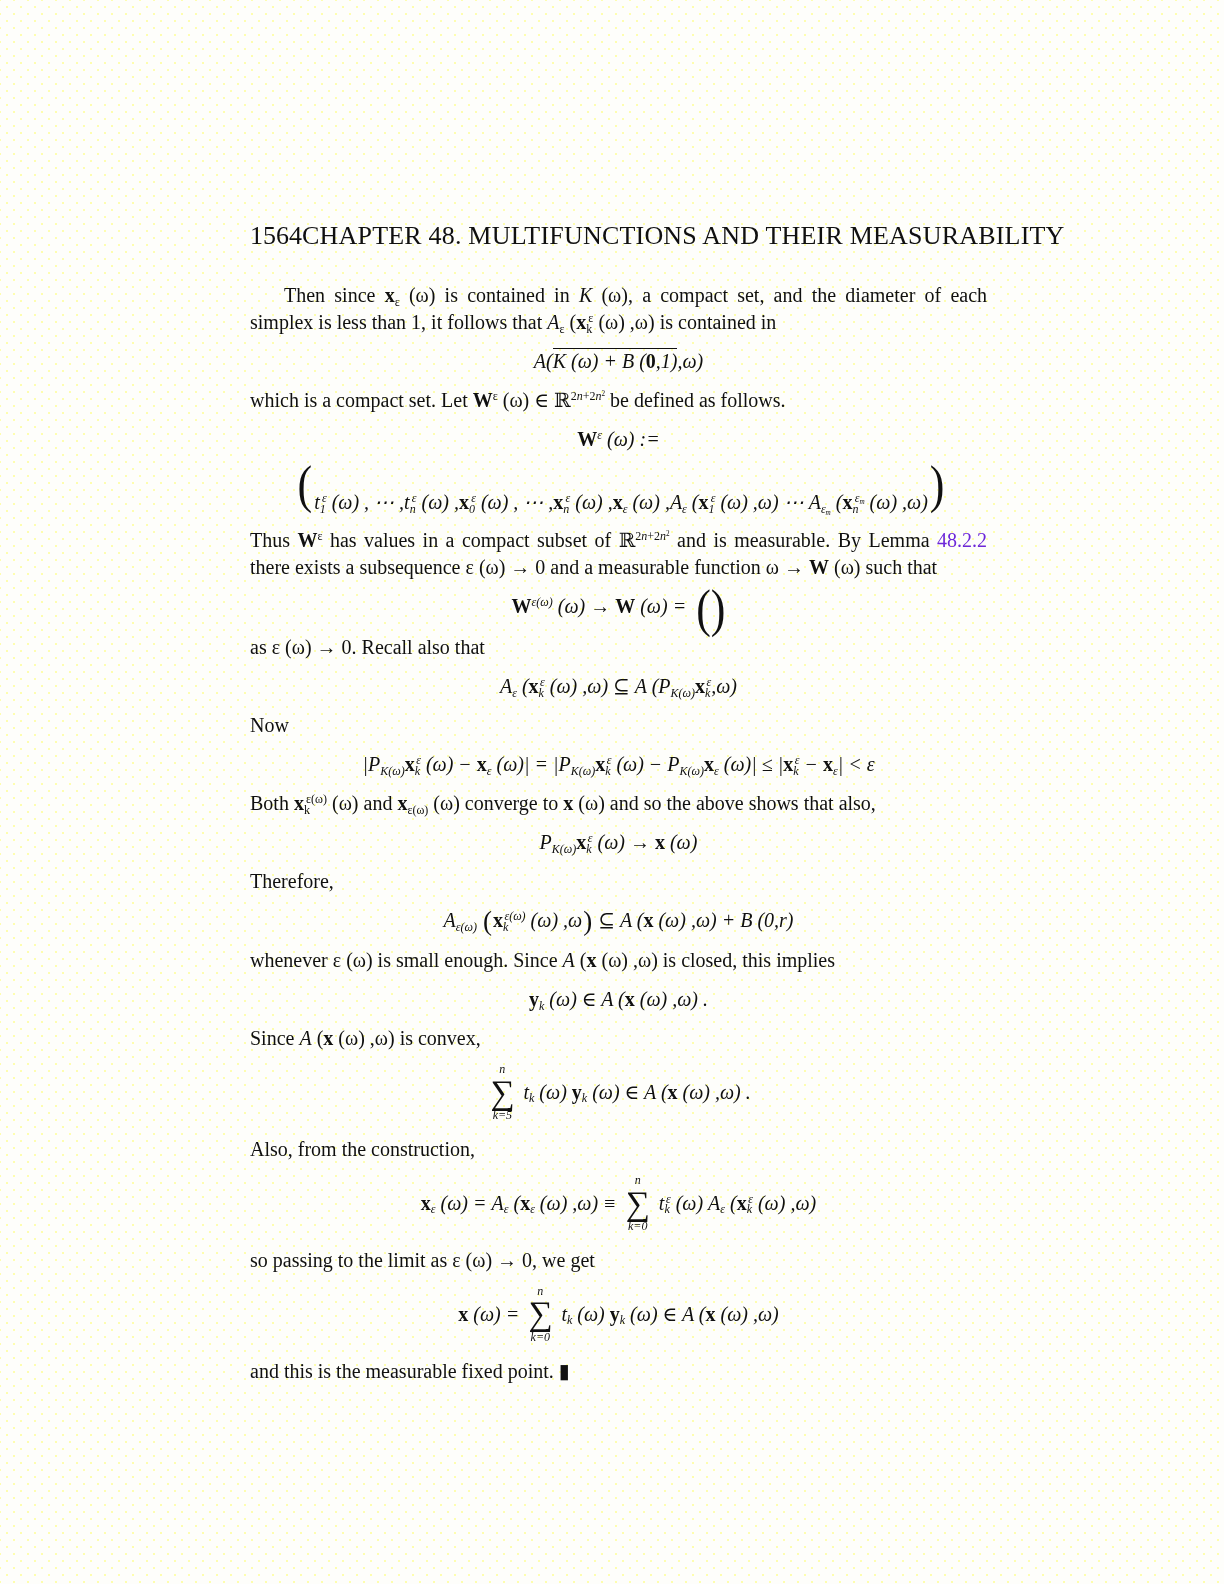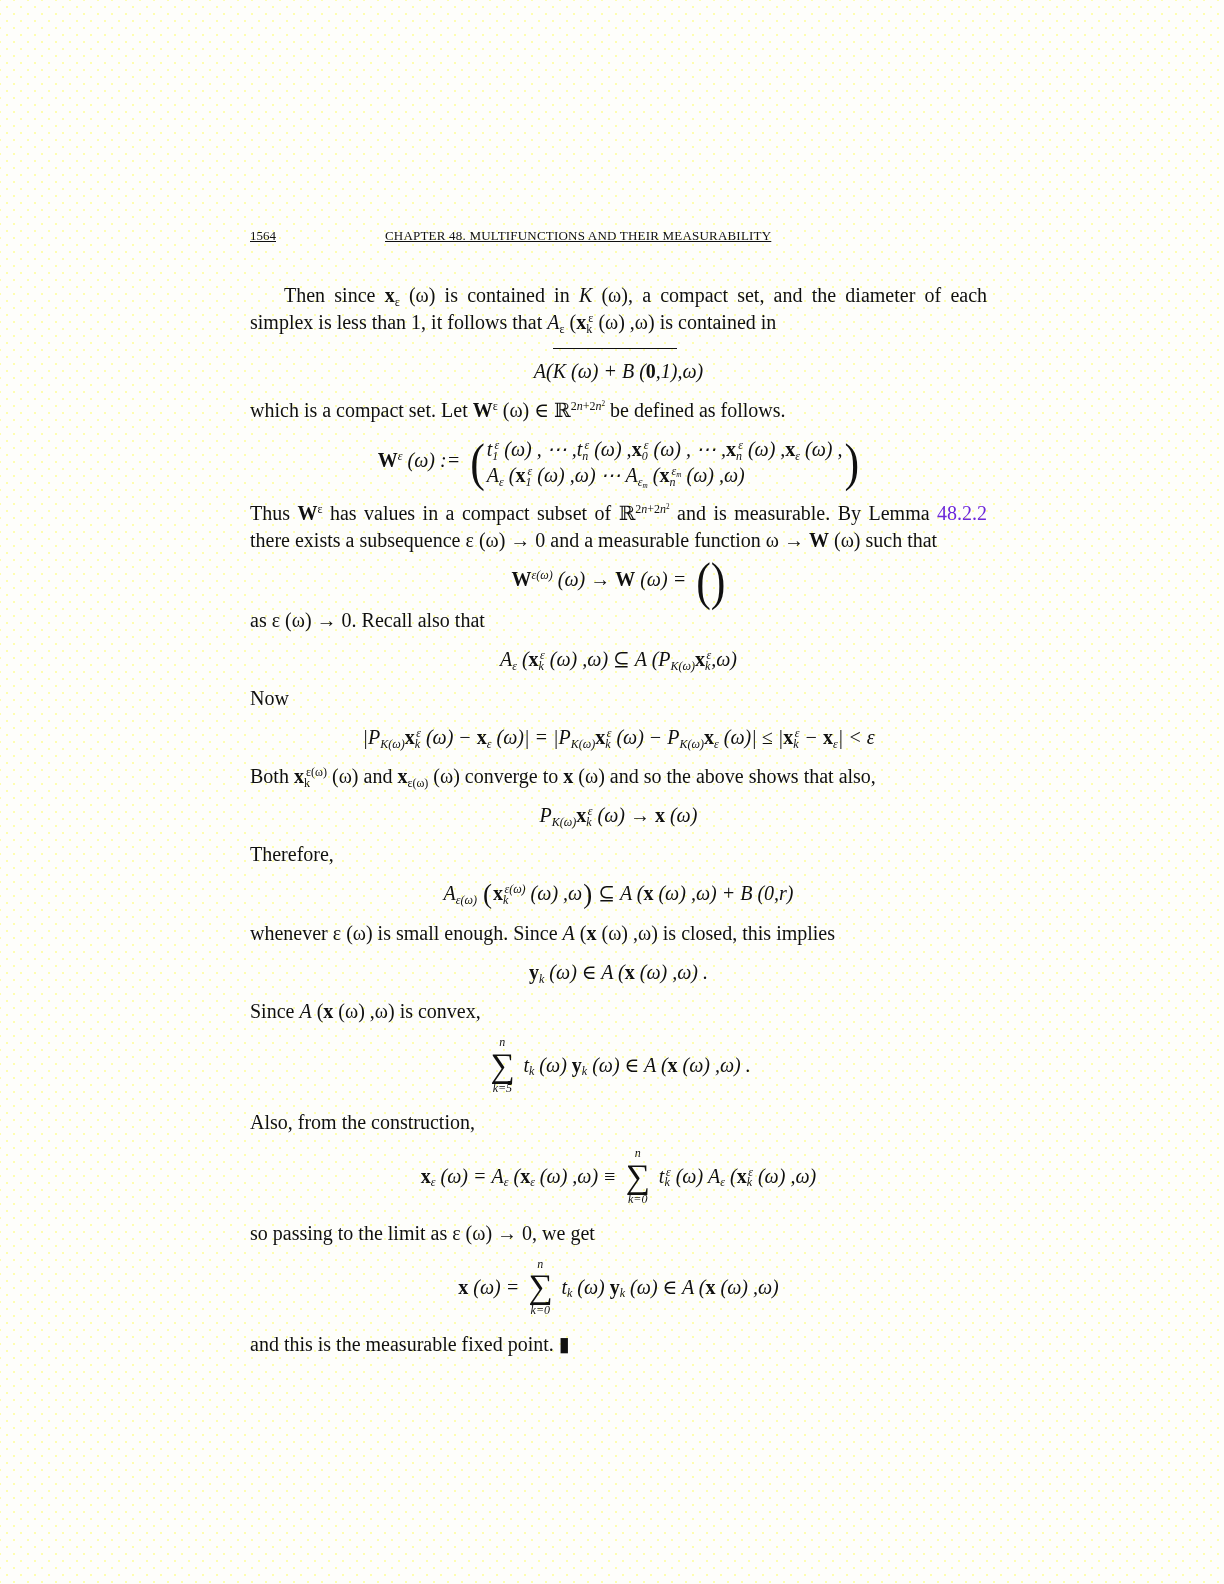--- a/index.html
+++ b/index.html
@@ -7,39 +7,39 @@
     width:1224px;height:1584px;position:relative;overflow:hidden;
     font-family:"Liberation Serif","DejaVu Serif",serif;color:#101010;
     background-color:#fefefb;
     background-image:
       radial-gradient(circle, rgba(255,255,0,0.30) 1px, rgba(255,255,0,0) 1.5px),
       radial-gradient(circle, rgba(255,255,0,0.30) 1px, rgba(255,255,0,0) 1.5px);
     background-size:14px 14px;
     background-position:0 0,7px 7px;
   }
   .content{position:absolute;left:250px;top:222px;width:737px;font-size:20px;line-height:27px;}
-  .header{display:flex;align-items:baseline;margin-bottom:33px;font-size:13px;text-decoration:underline;}
+  .header{display:flex;align-items:baseline;margin-bottom:33px;font-size:26px;}
   .page-number{width:135px;}
   .chapter-title{flex:1;text-align:left;letter-spacing:0.2px;white-space:nowrap;}
   .para{text-align:justify;margin:0 0 3px 0;}
   .para.indent{text-indent:34px;}
   .display{text-align:center;margin:12px 0;font-style:italic;}
   .vec{font-weight:700;font-style:normal;}
   i{font-style:italic;}
   sub,sup{font-size:60%;line-height:0;}
   sub{vertical-align:-0.3em;}
   sup{vertical-align:0.55em;}
   sub + sup{margin-left:-0.32em;}
-  .ov{display:inline-block;border-top:1.4px solid currentColor;padding-top:11px;line-height:1.15;}
+  .ov{display:inline-block;border-top:1.4px solid currentColor;padding-top:1px;line-height:1.15;}
   .ref{text-decoration:none;cursor:pointer;}
   .sum{display:inline-flex;flex-direction:column;align-items:center;line-height:1;vertical-align:middle;margin:0 4px;font-style:italic;position:relative;top:-1px;}
   .sum .sig{font-style:normal;font-size:34px;line-height:0.95;}
   .sum .lim{font-size:12px;line-height:1.15;}
   .mat{display:inline-flex;align-items:center;vertical-align:middle;margin-left:5px;}
-  .mat .rows{display:flex;flex-direction:column;align-items:flex-start;line-height:26px;padding:0 2px;}
+  .mat .rows{display:flex;flex-direction:row;align-items:center;line-height:26px;padding:0 2px;margin-top:36px;}
   .bp{display:inline-block;font-size:44px;font-style:normal;font-weight:400;transform:scaleY(1.2);}
   .bp2{display:inline-block;font-size:27px;font-style:normal;transform:scaleY(1.05);vertical-align:-3px;margin:0 1px;}
 </style>
 </head>
 <body style="color: rgb(16, 16, 16);">
 
 <div class="content">
   <div class="header">
     <span class="page-number">1564</span>
     <span class="chapter-title">CHAPTER 48.  MULTIFUNCTIONS AND THEIR MEASURABILITY</span>

